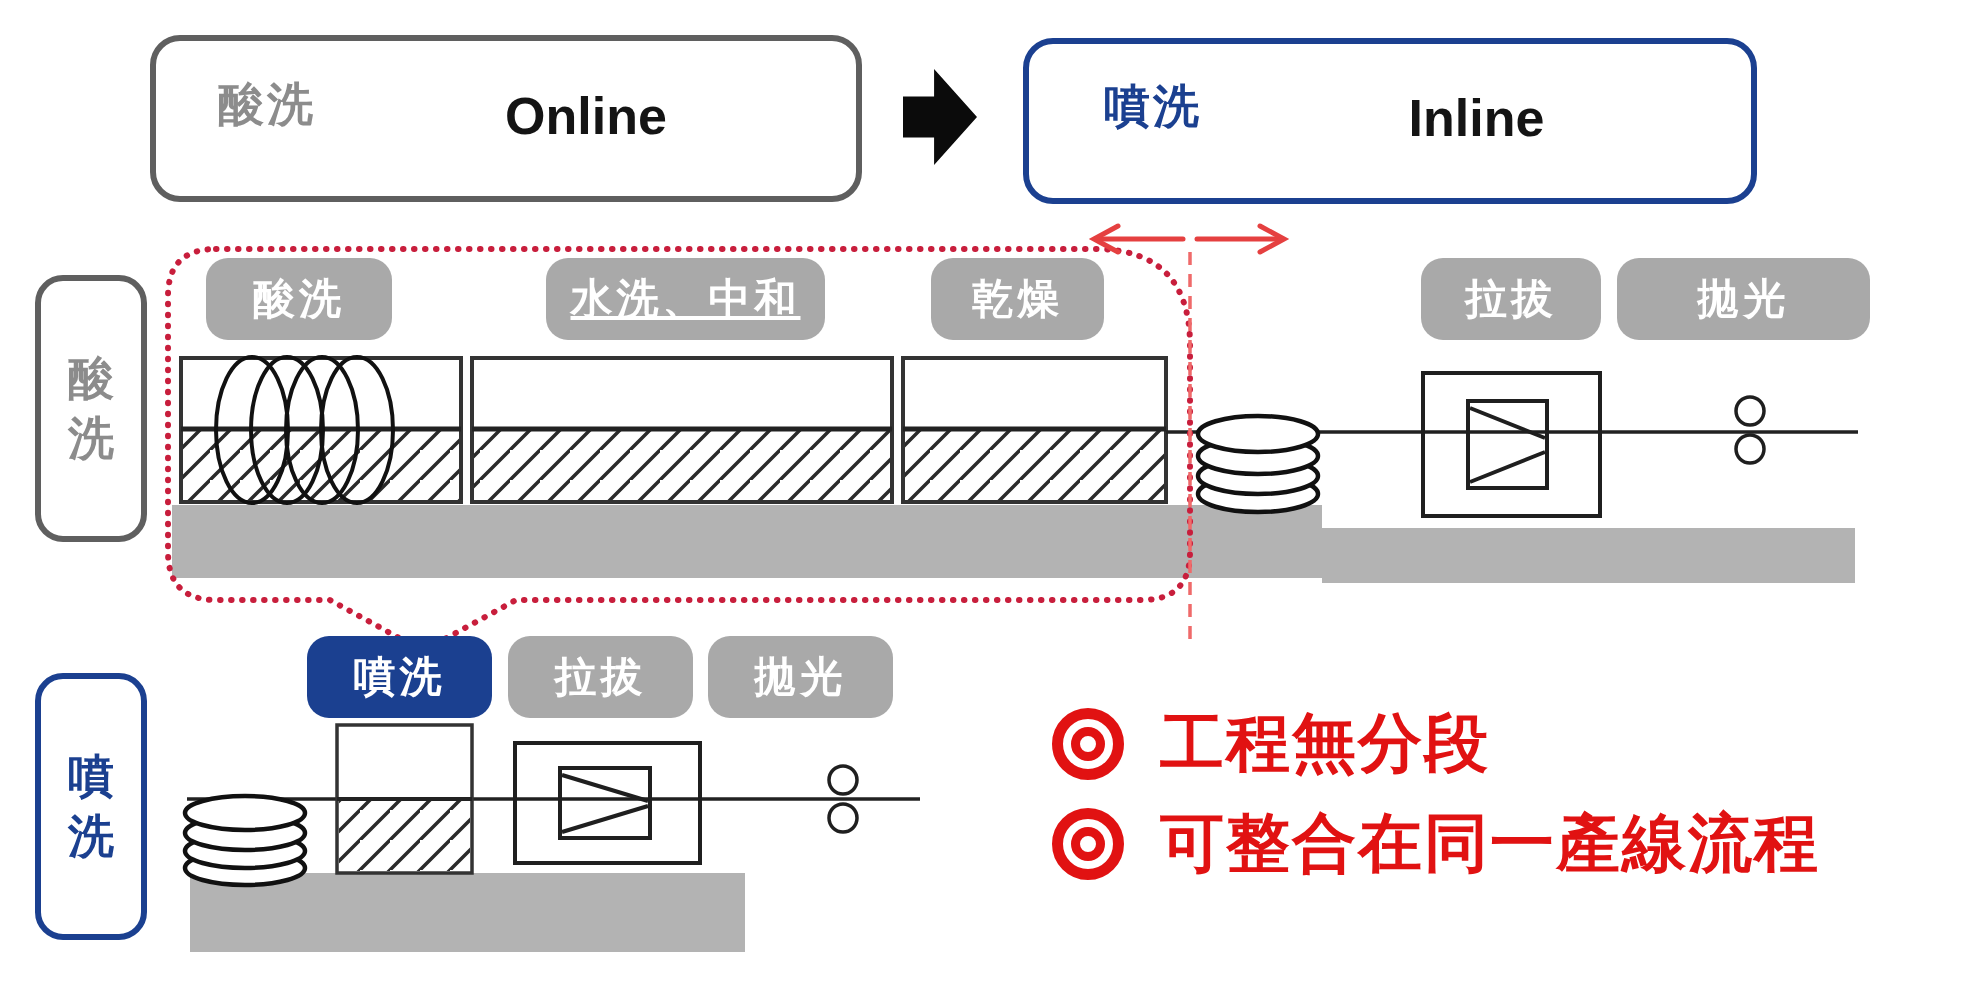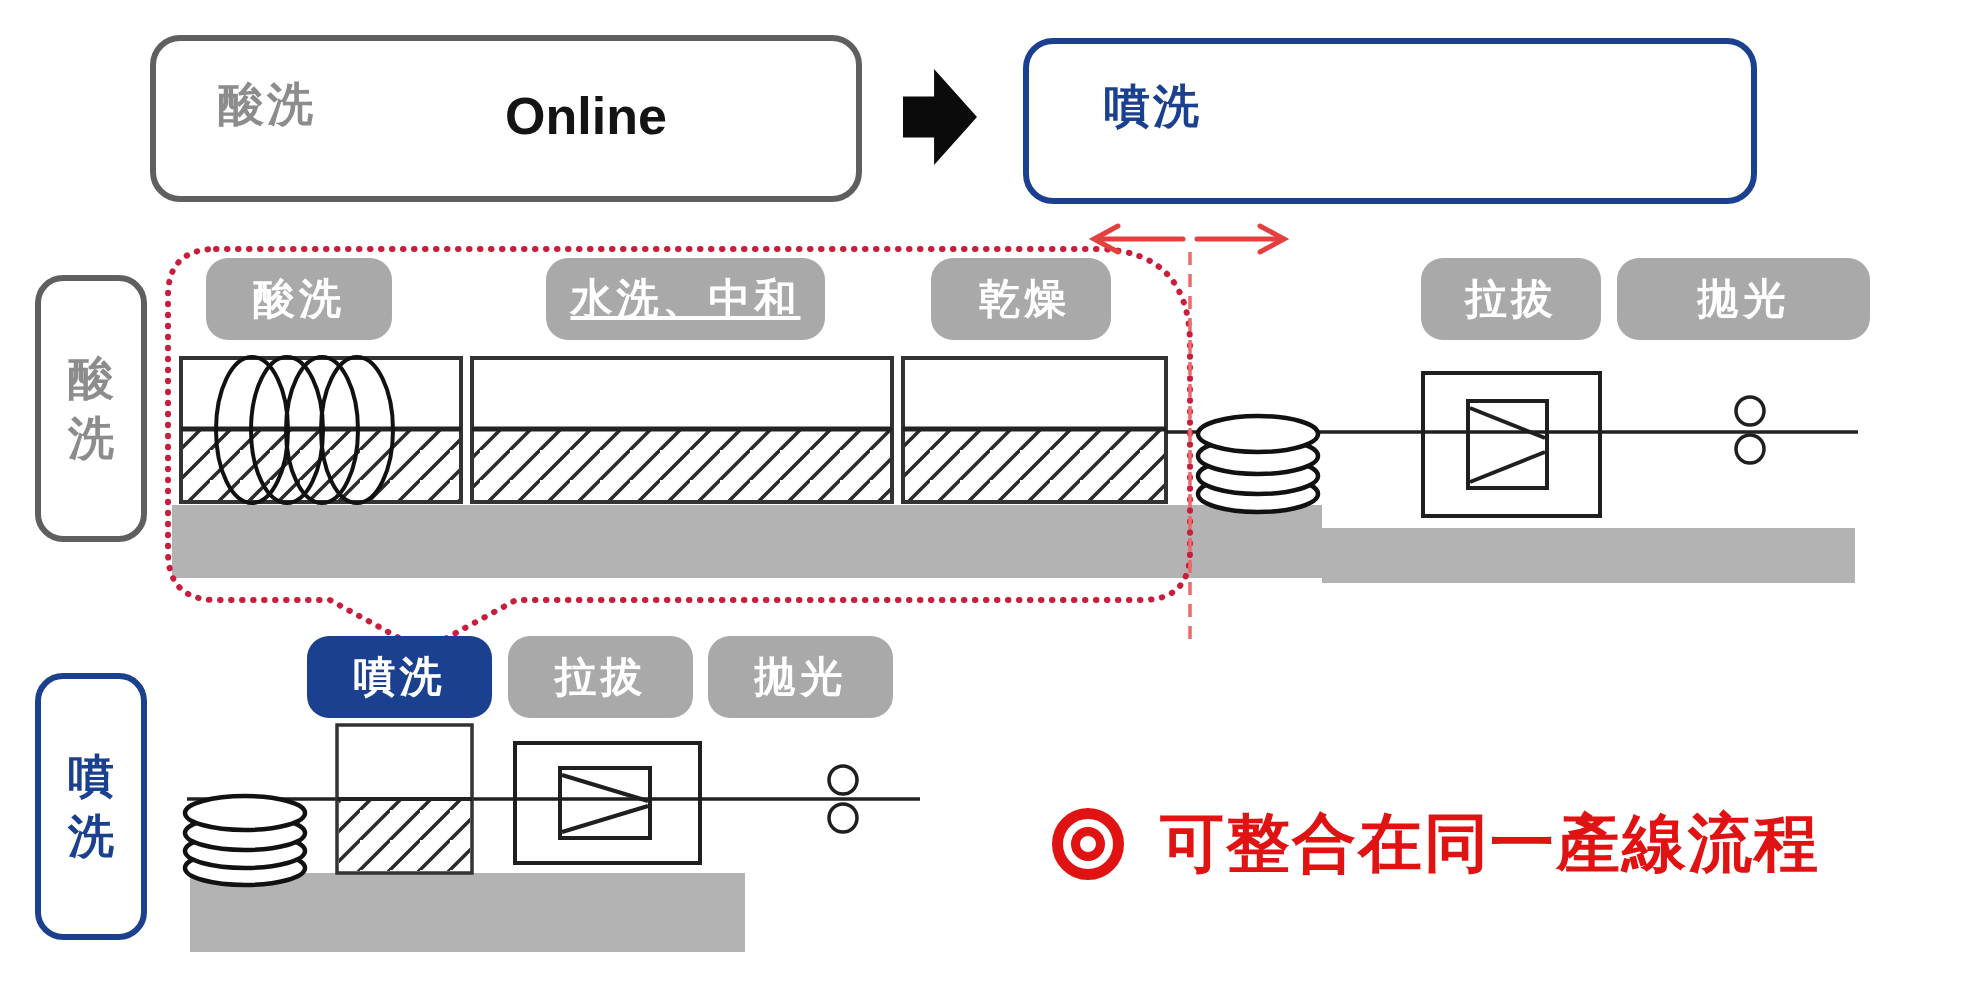--- a/index.html
+++ b/index.html
@@ -19,21 +19,21 @@
   .blockarrow{position:absolute;left:903px;top:60px;width:74px;height:114px;background:#0b0b0b;
     clip-path:polygon(0 32%,42% 32%,42% 8%,100% 50%,42% 92%,42% 68%,0 68%);}
 
   
   .badge{position:absolute;height:82px;border-radius:22px;background:#a9a9a9;color:#ffffff;
          display:flex;align-items:center;justify-content:center;font-size:42px;font-weight:600;
          letter-spacing:4px;}
   .badge.blue{background:#1b4090;}
   #b-suanxi{left:206px;top:258px;width:186px;}
   #b-shuixi{left:546px;top:258px;width:279px;text-decoration:underline;}
-  #b-ganzao{left:931px;top:258px;width:173px;padding-left:7px;}
+  #b-ganzao{left:931px;top:258px;width:173px;}
   #b-laba1{left:1421px;top:258px;width:180px;}
   #b-paoguang1{left:1617px;top:258px;width:253px;}
   #b-penxi{left:307px;top:636px;width:185px;}
   #b-laba2{left:508px;top:636px;width:185px;}
   #b-paoguang2{left:708px;top:636px;width:185px;}
 
   
   .sidelabel{position:absolute;left:35px;width:100px;height:255px;border-radius:28px;background:#fff;
     display:flex;align-items:center;justify-content:center;text-align:center;
     font-size:46px;font-weight:700;line-height:1.3;}
@@ -153,39 +153,46 @@
 
   <div class="titlebox gray">
     <span class="titletag">酸洗</span>
     <span class="titlename">Online</span>
   </div>
 
   <div class="blockarrow"></div>
 
   <div class="titlebox blue">
     <span class="titletag">噴洗</span>
+    <span class="titlename">Inline</span>
   </div>
 
   <div class="sidelabel" id="side-top">
     <span>酸洗</span>
   </div>
   <div class="sidelabel" id="side-bottom">
     <span>噴洗</span>
   </div>
 
   <div class="badge" id="b-suanxi">酸洗</div>
   <div class="badge" id="b-shuixi">水洗、中和</div>
   <div class="badge" id="b-ganzao">乾燥</div>
   <div class="badge" id="b-laba1">拉拔</div>
   <div class="badge" id="b-paoguang1">拋光</div>
 
   <div class="badge blue" id="b-penxi">噴洗</div>
   <div class="badge" id="b-laba2">拉拔</div>
   <div class="badge" id="b-paoguang2">拋光</div>
 
+  <div class="note-row" id="note1">
+    <span class="ring">
+        <span class="inner"></span>
+      </span>
+    <span class="note-text">工程無分段</span>
+  </div>
   <div class="note-row" id="note2">
     <span class="ring">
         <span class="inner"></span>
       </span>
     <span class="note-text">可整合在同一產線流程</span>
   </div>
 
 </div>
 
 </body></html>

